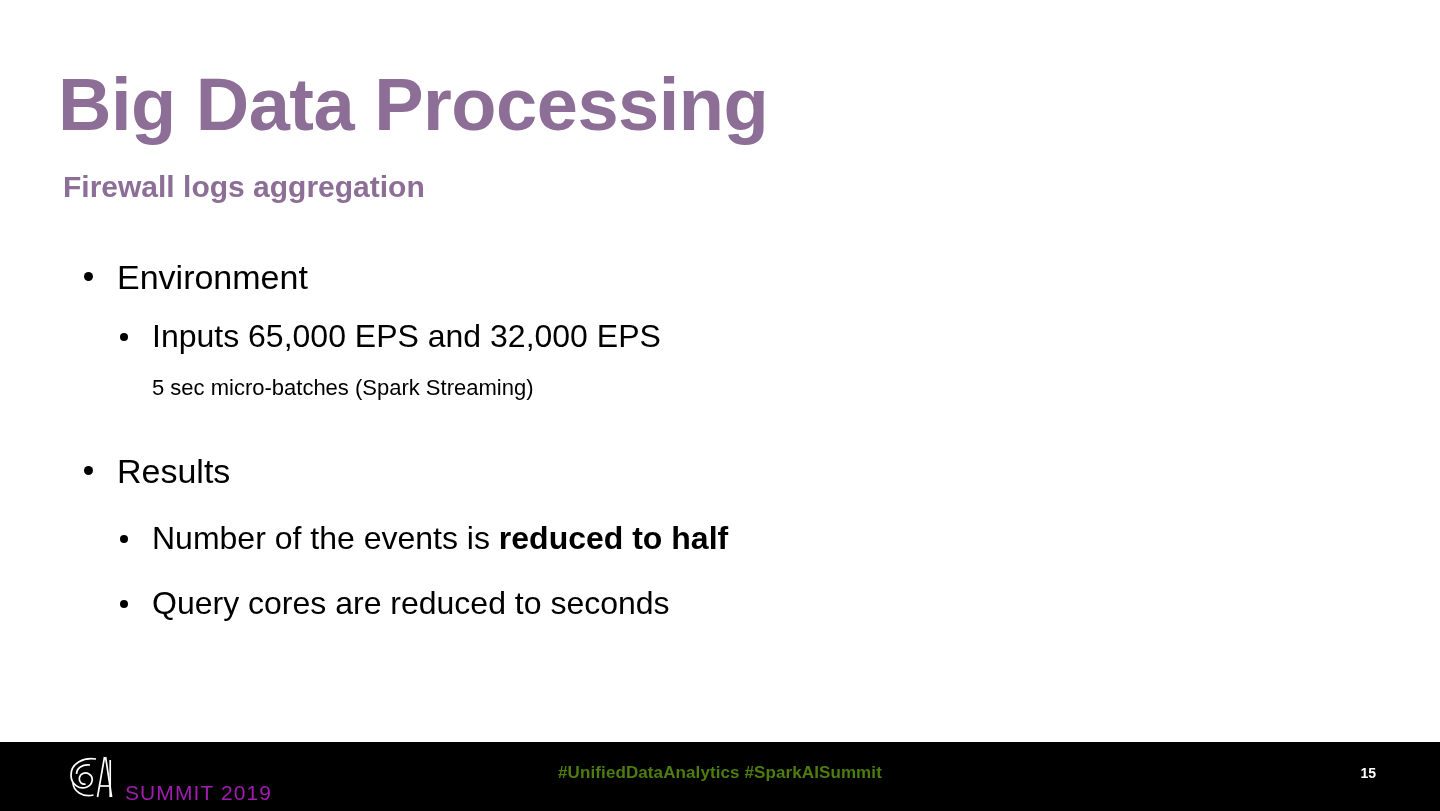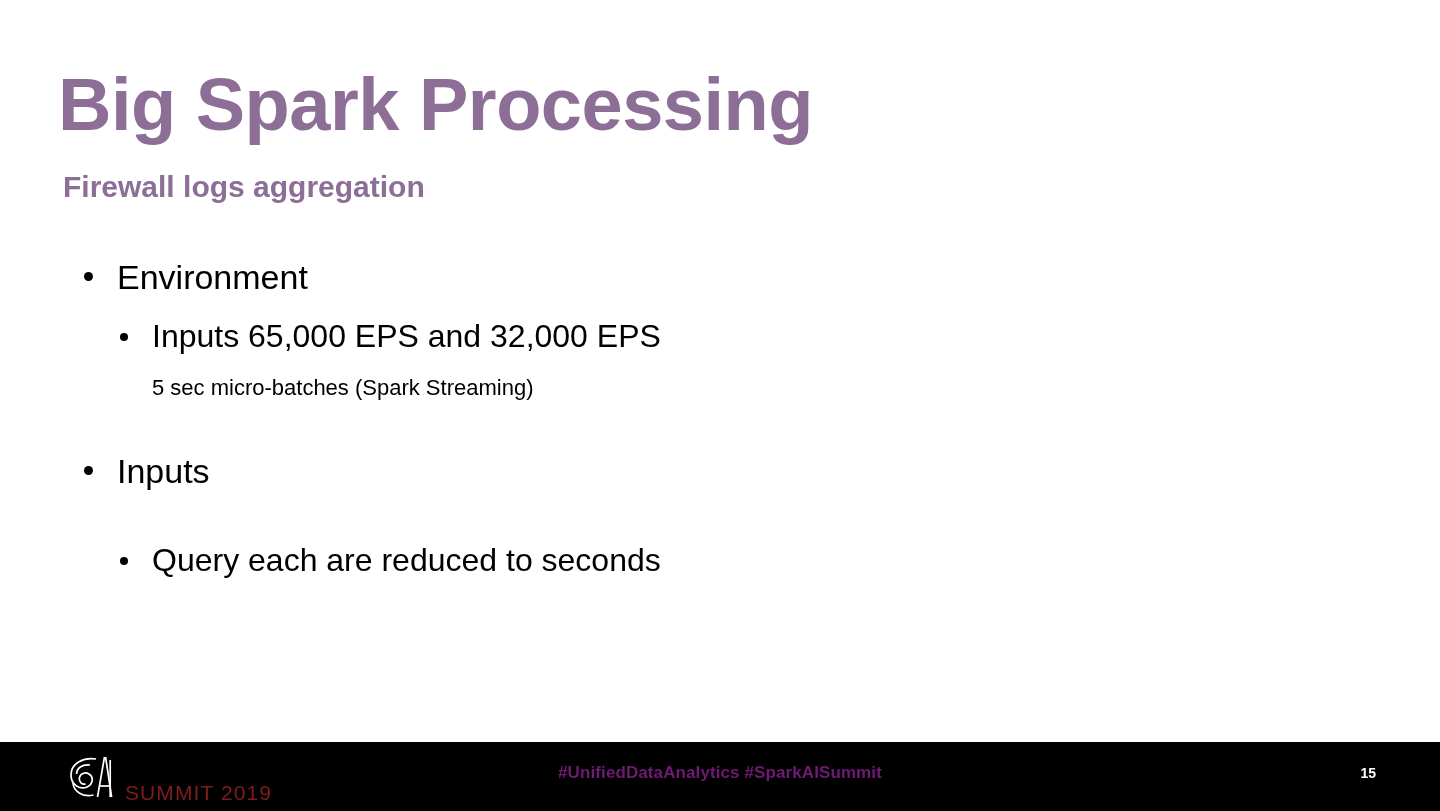--- a/index.html
+++ b/index.html
@@ -137,55 +137,55 @@
     font-size: 25px;
     font-weight: bold;
     letter-spacing: 0.4px;
     white-space: nowrap;
   }
   .logo-line1 .plus {
     font-size: 19px;
     vertical-align: 2px;
   }
   .logo-line2 {
-    color: #7f1d1d;
+    color: #a21caf;
     font-size: 21px;
     font-weight: normal;
     letter-spacing: 1.1px;
     margin-top: 5px;
     white-space: nowrap;
   }
   .footer-hashtags {
     position: absolute;
     left: 0;
     top: 763px;
     width: 1440px;
     text-align: center;
-    color: #701a75;
+    color: #4d7c0f;
     font-size: 17px;
     font-weight: bold;
     letter-spacing: 0.1px;
   }
   .page-number {
     position: absolute;
     left: 1336px;
     top: 765px;
     width: 40px;
     text-align: right;
     color: #ffffff;
     font-size: 14px;
     font-weight: bold;
   }
 </style>
 </head>
 <body>
 
 <div class="slide">
 
-  <div class="title">Big Spark Processing</div>
+  <div class="title">Big Data Processing</div>
 
   <div class="subtitle">Firewall logs aggregation</div>
 
   <div class="body-list">
 
     <div class="bullet-row lvl1">
       <span class="dot"></span>
       <span>Environment</span>
     </div>
 
@@ -202,31 +202,35 @@
       <span>5 sec micro-batches (Spark Streaming)</span>
     </div>
 
     <div class="spacer-md"></div>
 
 
     <div class="spacer-md"></div>
 
     <div class="bullet-row lvl1">
       <span class="dot"></span>
-      <span>Inputs</span>
-    </div>
-
-    <div class="spacer-md"></div>
-
+      <span>Results</span>
+    </div>
 
     <div class="spacer-md"></div>
 
     <div class="bullet-row lvl2">
       <span class="dot"></span>
-      <span>Query each are reduced to seconds</span>
+      <span>Number of the events is </span><span class="strong">reduced to half</span>
+    </div>
+
+    <div class="spacer-md"></div>
+
+    <div class="bullet-row lvl2">
+      <span class="dot"></span>
+      <span>Query cores are reduced to seconds</span>
     </div>
 
   </div>
 
   <div class="footer"></div>
 
   <div class="logo-block">
     <svg class="logo-mark" viewBox="0 0 50 50">
       <g fill="none" stroke="#ffffff" stroke-width="1.7">
         <path d="M30 7 C18 5 5 11 5 23 C5 33 14 38 21 35 C27 32.5 28 25 23 22 C19 19.6 14 21.6 13.4 26 C12.9 30 16 33 19.6 32"></path>

